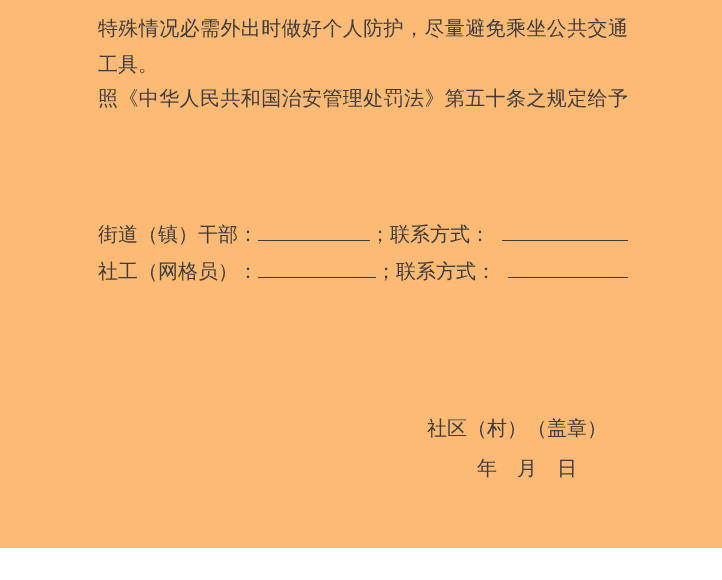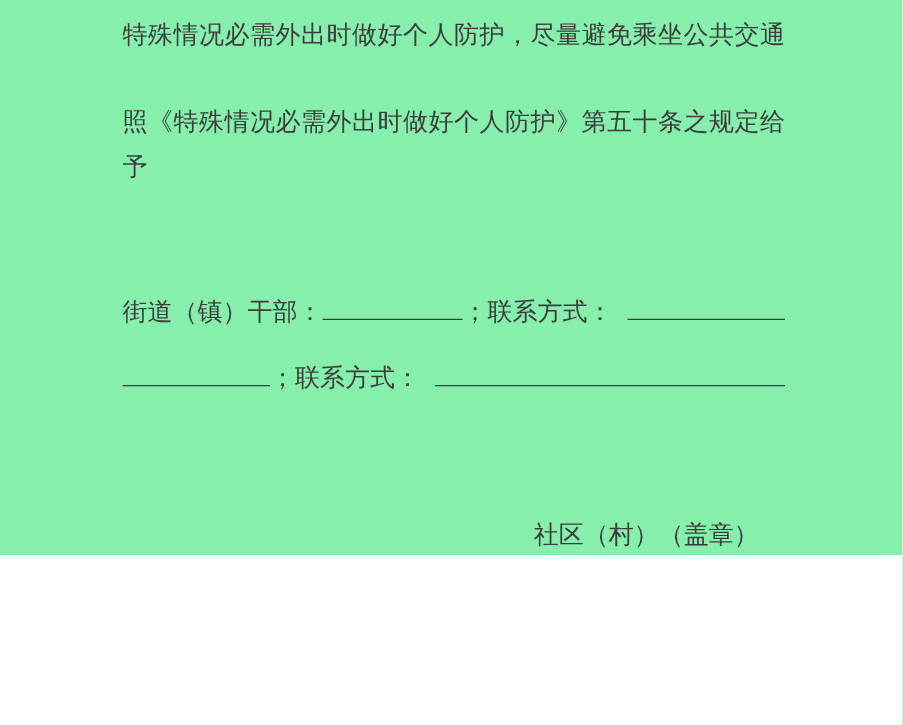--- a/index.html
+++ b/index.html
@@ -3,22 +3,22 @@
 <meta charset="utf-8">
 <style>
   html, body {
     margin: 0;
     padding: 0;
     background: #ffffff;
   }
   .page {
     position: relative;
     width: 722px;
-    height: 444px;
-    background: #86efac;
+    height: 548px;
+    background: #fdba74;
     font-family: Liberation Serif, serif;
     color: #3c3c3c;
     font-size: 20px;
     line-height: 36px;
     overflow: hidden;
   }
   .block {
     position: absolute;
     left: 98px;
     width: 530px;
@@ -37,21 +37,20 @@
   .tight {
     letter-spacing: -0.5px;
   }
   .form {
     line-height: 37px;
   }
   .form-row {
     display: flex;
     align-items: baseline;
     height: 37px;
-    margin-top: 16px;
   }
   .lbl {
     flex: 0 0 auto;
     white-space: nowrap;
   }
   .blank {
     display: inline-block;
     height: 20px;
     border-bottom: 1px solid #3c3c3c;
   }
@@ -65,37 +64,40 @@
     text-align: right;
   }
 </style>
 </head>
 <body>
 
 <div class="page">
 
   <div class="block" style="top:10px">
     <div class="line just">特殊情况必需外出时做好个人防护，尽量避免乘坐公共交通</div>
+    <div class="line">工具。</div>
   </div>
 
   <div class="block" style="top:80px">
-    <div class="line just">照《特殊情况必需外出时做好个人防护》第五十条之规定给予</div>
+    <div class="line just">照《中华人民共和国治安管理处罚法》第五十条之规定给予</div>
   </div>
 
   <div class="block form" style="top:216px">
     <div class="form-row">
       <span class="lbl">街道（镇）干部：</span>
       <span class="blank b1"></span>
       <span class="lbl">；联系方式：</span>
       <span class="blank bflex"></span>
     </div>
     <div class="form-row">
+      <span class="lbl">社工（网格员）：</span>
       <span class="blank b2"></span>
       <span class="lbl">；联系方式：</span>
       <span class="blank bflex"></span>
     </div>
   </div>
 
 
   <div class="right-block" style="top:416px; right:115px">社区（村）（盖章）</div>
 
+  <div class="right-block" style="top:456px; right:145px">年　月　日</div>
 
 </div>
 
 </body></html>

